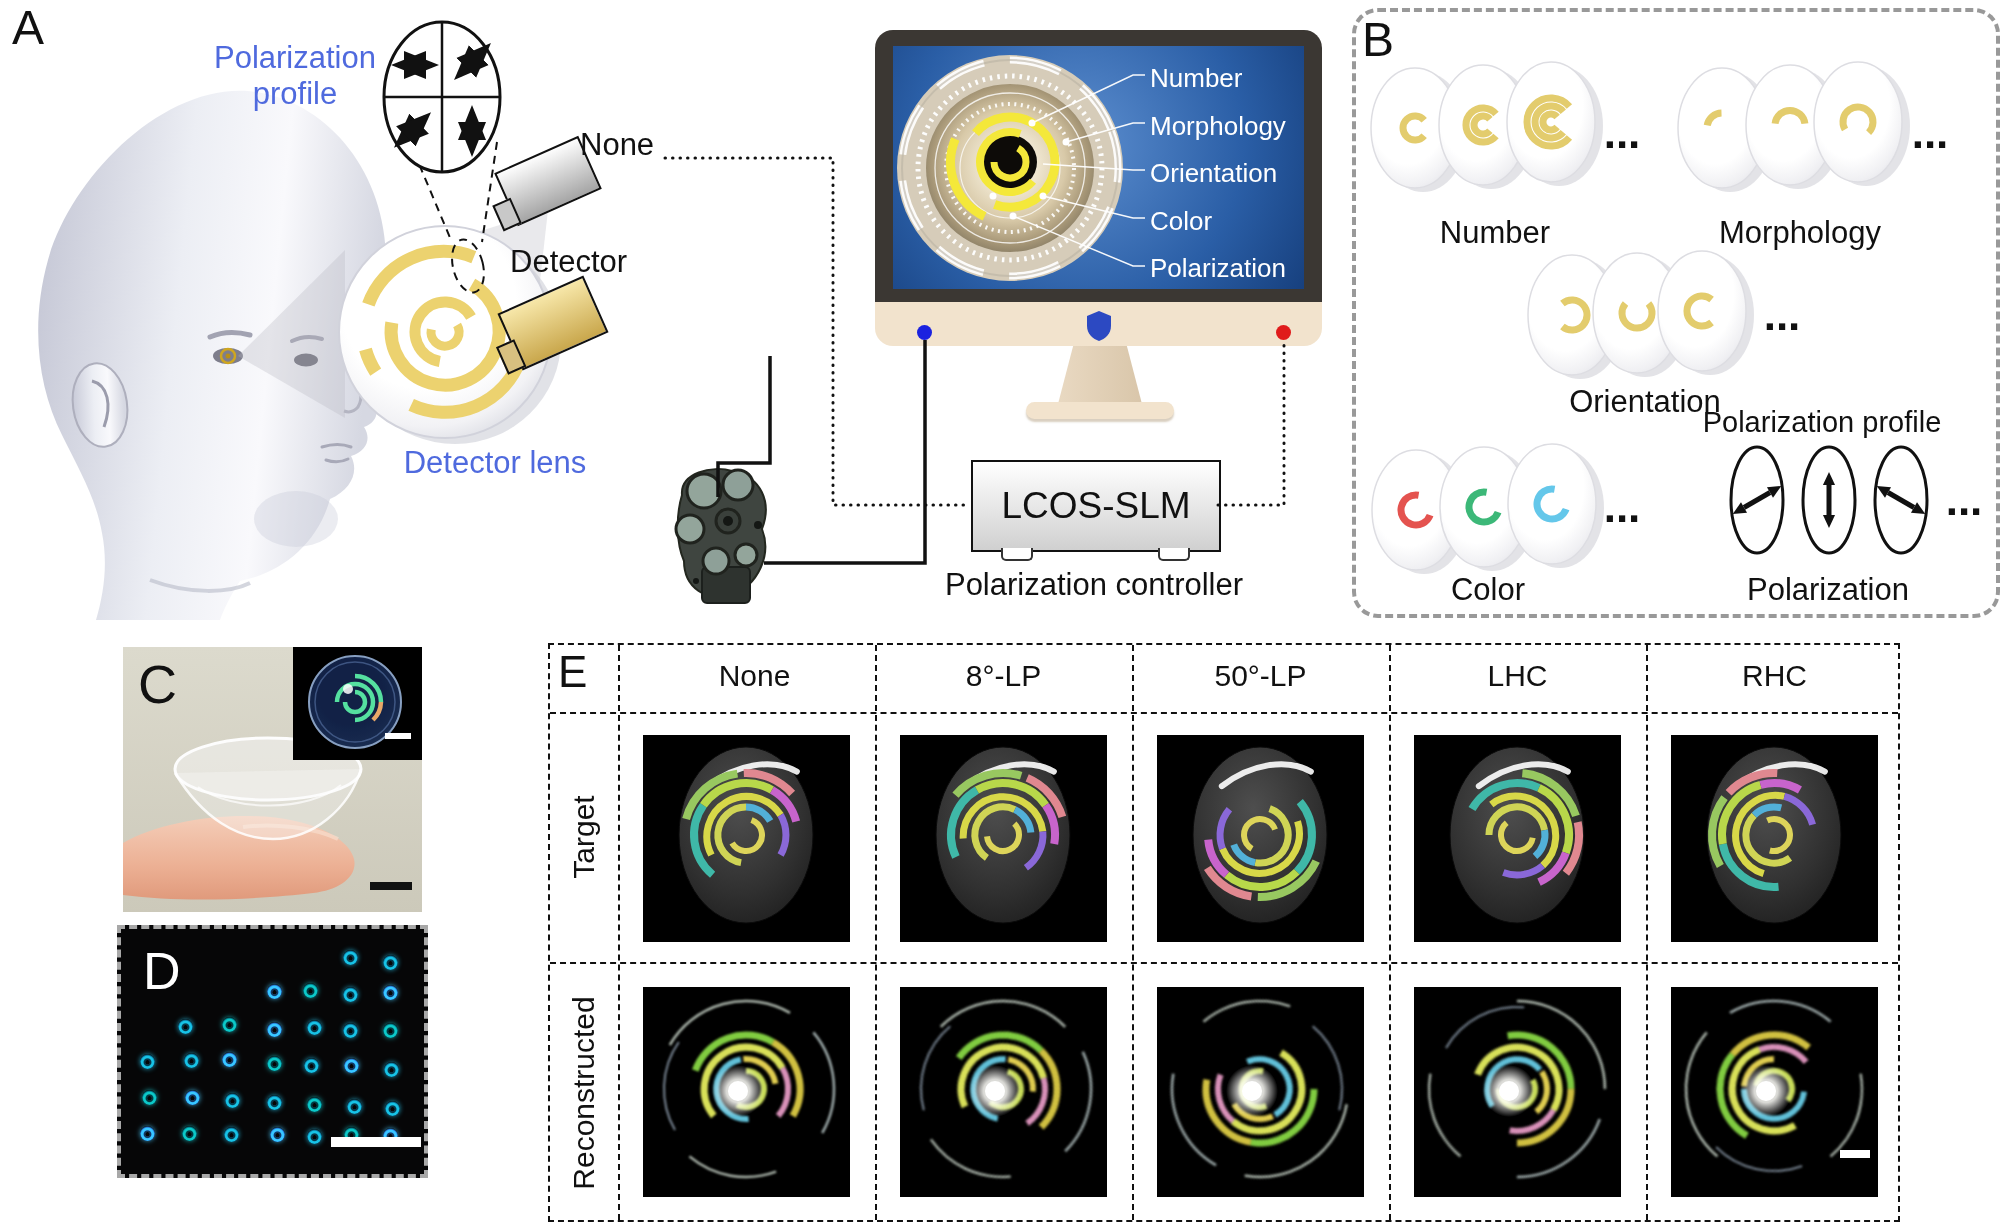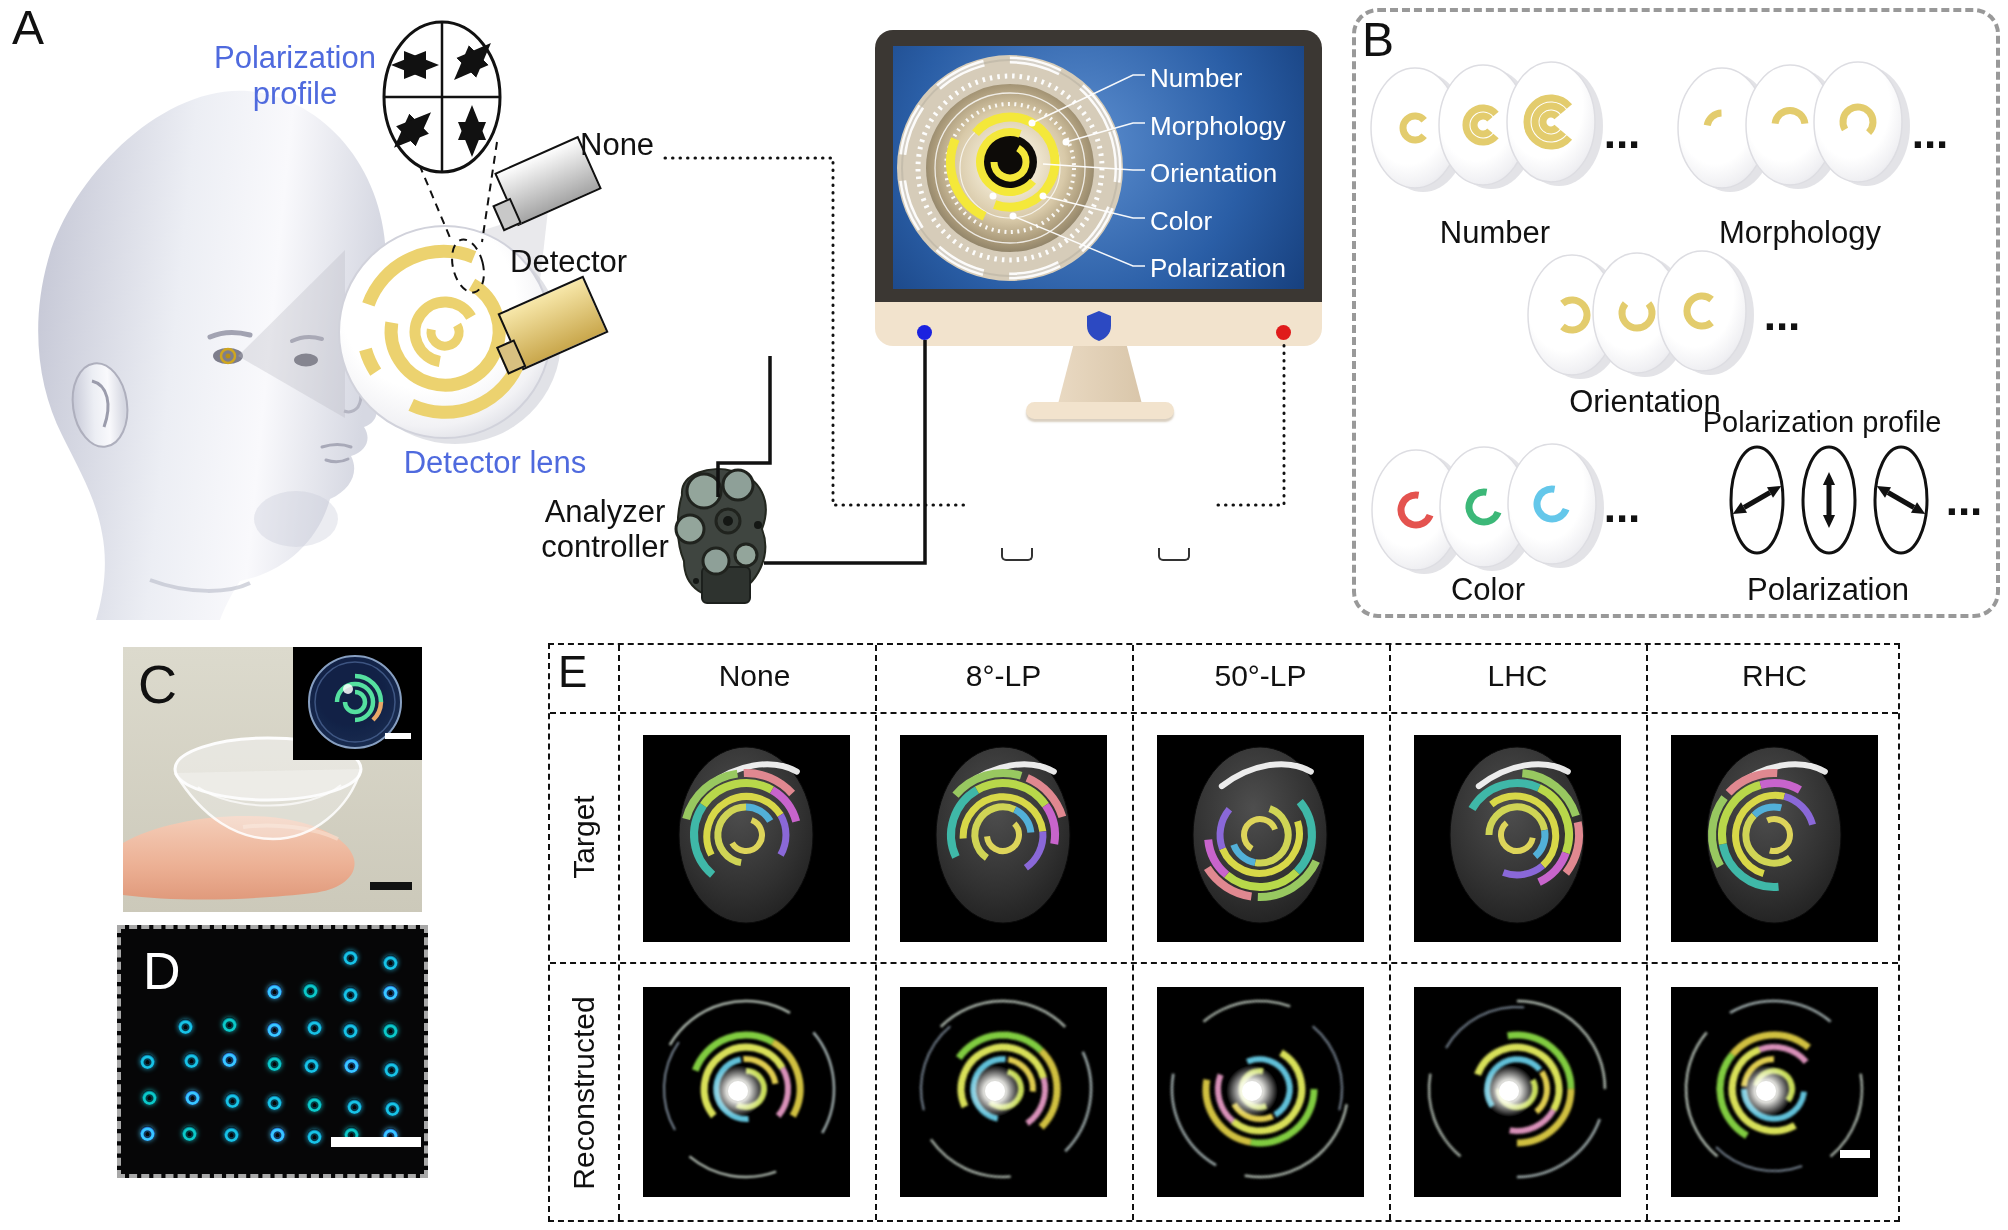--- a/index.html
+++ b/index.html
@@ -137,27 +137,27 @@
     <circle cx="32" cy="28" r="17" fill="#93a59b" stroke="#20231e" stroke-width="3"></circle>
     <circle cx="66" cy="22" r="15" fill="#8ea098" stroke="#20231e" stroke-width="3"></circle>
     <circle cx="18" cy="66" r="14" fill="#93a59b" stroke="#20231e" stroke-width="3"></circle>
     <circle cx="56" cy="58" r="12" fill="#3a403b" stroke="#20231e" stroke-width="3"></circle>
     <circle cx="56" cy="58" r="5" fill="#141714"></circle>
     <circle cx="44" cy="98" r="13" fill="#8ea098" stroke="#20231e" stroke-width="3"></circle>
     <circle cx="74" cy="92" r="11" fill="#93a59b" stroke="#20231e" stroke-width="3"></circle>
     <circle cx="86" cy="62" r="4" fill="#141714"></circle>
       <circle cx="24" cy="118" r="3" fill="#141714"></circle>
   </svg>
-  <div class="abs blacktxt" style="left:520px;top:495px;width:170px;">
-    <div>Analyzer</div>
-    <div>controller</div>
-  </div>
-
+
+  <div class="devbox" id="lcosBox">
+      <span>LCOS-SLM</span>
+    </div>
   <div class="lcosFoot" style="left:1001px;top:548px;"></div>
   <div class="lcosFoot" style="left:1158px;top:548px;"></div>
+  <div class="abs blacktxt" style="left:944px;top:568px;width:300px;">Polarization controller</div>
 
   <div class="abs" id="monFrame"></div>
   <div class="abs" id="monScreen">
     <svg width="411" height="243" viewBox="0 0 411 243">
       <defs>
         <radialGradient id="irisGrad" cx="0.5" cy="0.48" r="0.55">
           <stop offset="0.3" stop-color="#efe6d0"></stop>
             <stop offset="0.6" stop-color="#d8c9a8"></stop>
           <stop offset="0.85" stop-color="#a89878"></stop>
             <stop offset="1" stop-color="#857a62"></stop>

